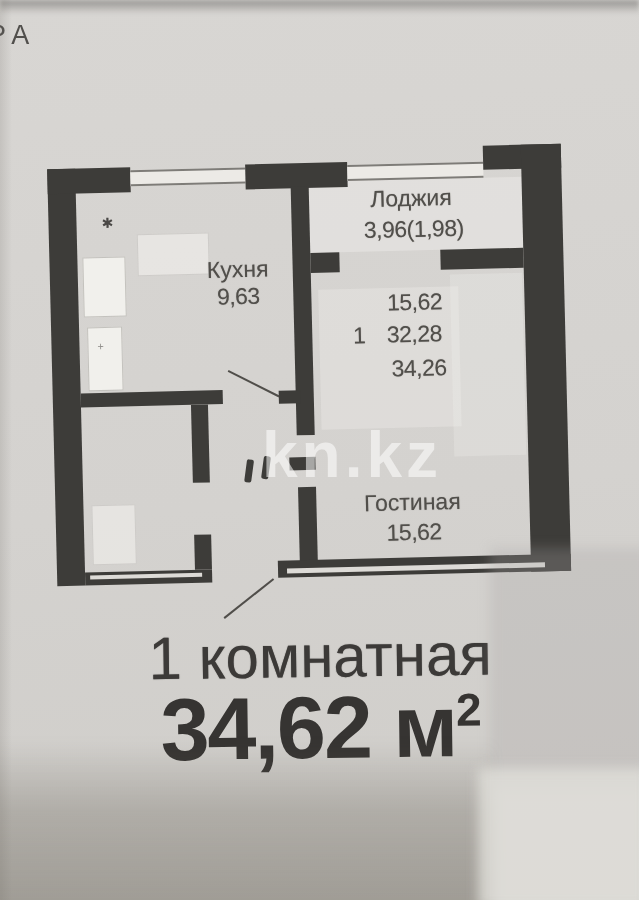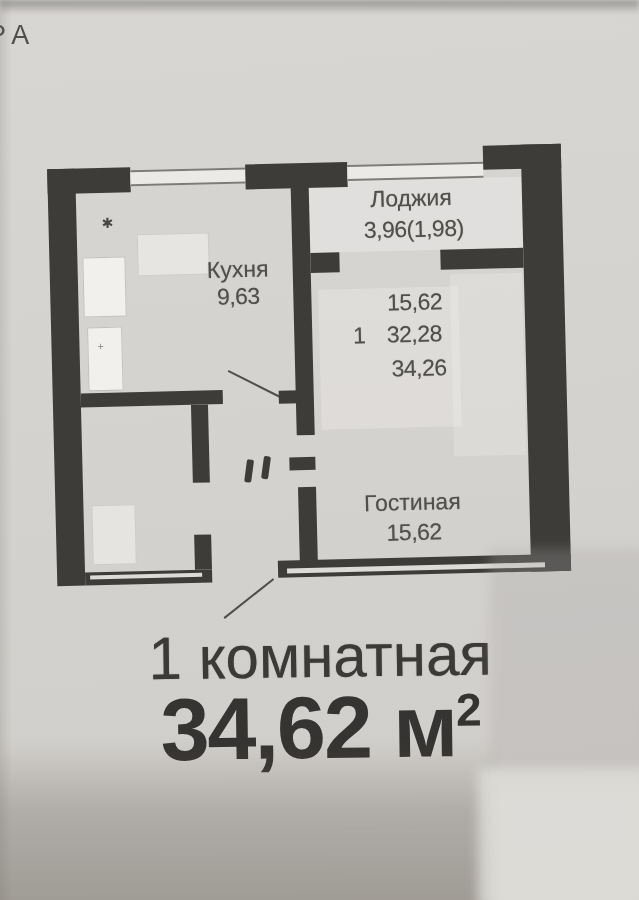--- a/index.html
+++ b/index.html
@@ -106,20 +106,21 @@
 
     <div class="plan-label plan-num" style="left:364px;top:157px;">15,62</div>
     <div class="plan-label plan-num" style="left:308px;top:189px;">1</div>
     <div class="plan-label plan-num" style="left:363px;top:189px;">32,28</div>
     <div class="plan-label plan-num" style="left:367px;top:223px;">34,26</div>
 
     <div class="plan-label" style="left:357px;top:357px;">Гостиная</div>
     <div class="plan-label plan-num" style="left:358px;top:387px;">15,62</div>
   </div>
 
+  <div id="watermark">kn.kz</div>
 
   <div id="caption">
     <div id="caption-title">1 комнатная</div>
     <div id="caption-area"><span>34,62</span><span>&nbsp;</span><span>м</span><sup>2</sup></div>
   </div>
 
 </div>
 
 <div id="shade-top"></div>
 <div id="shade-left"></div>

